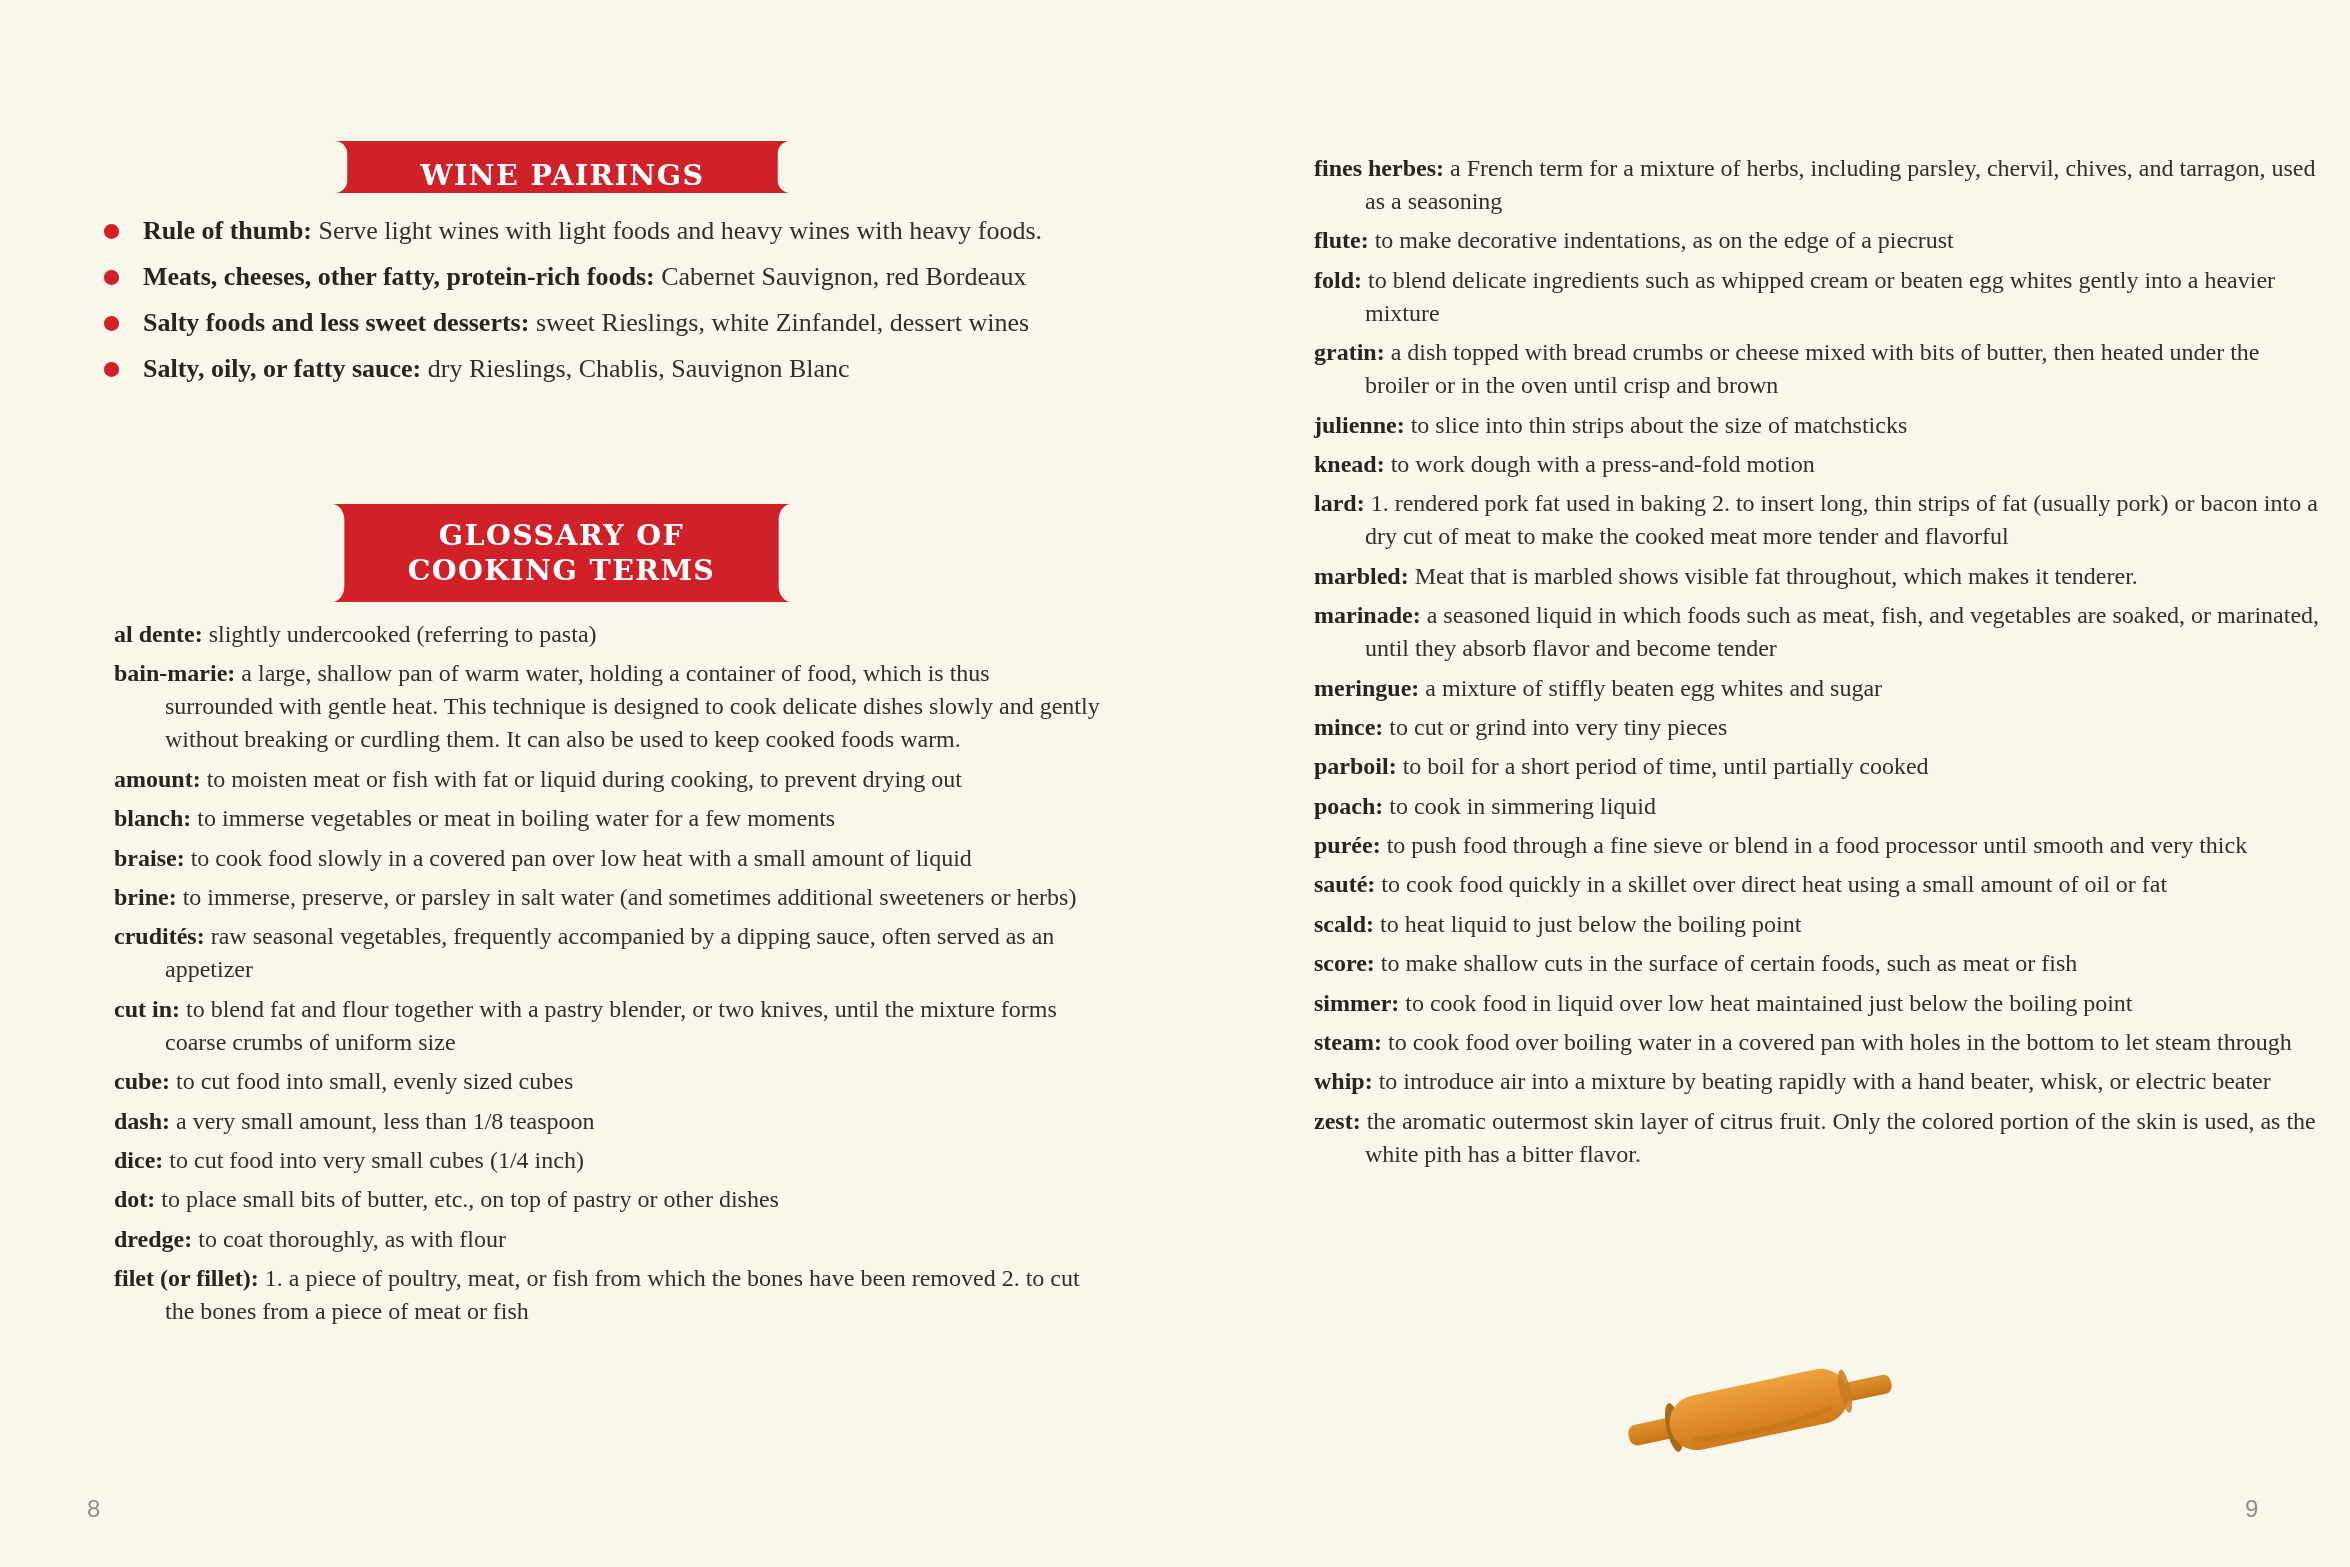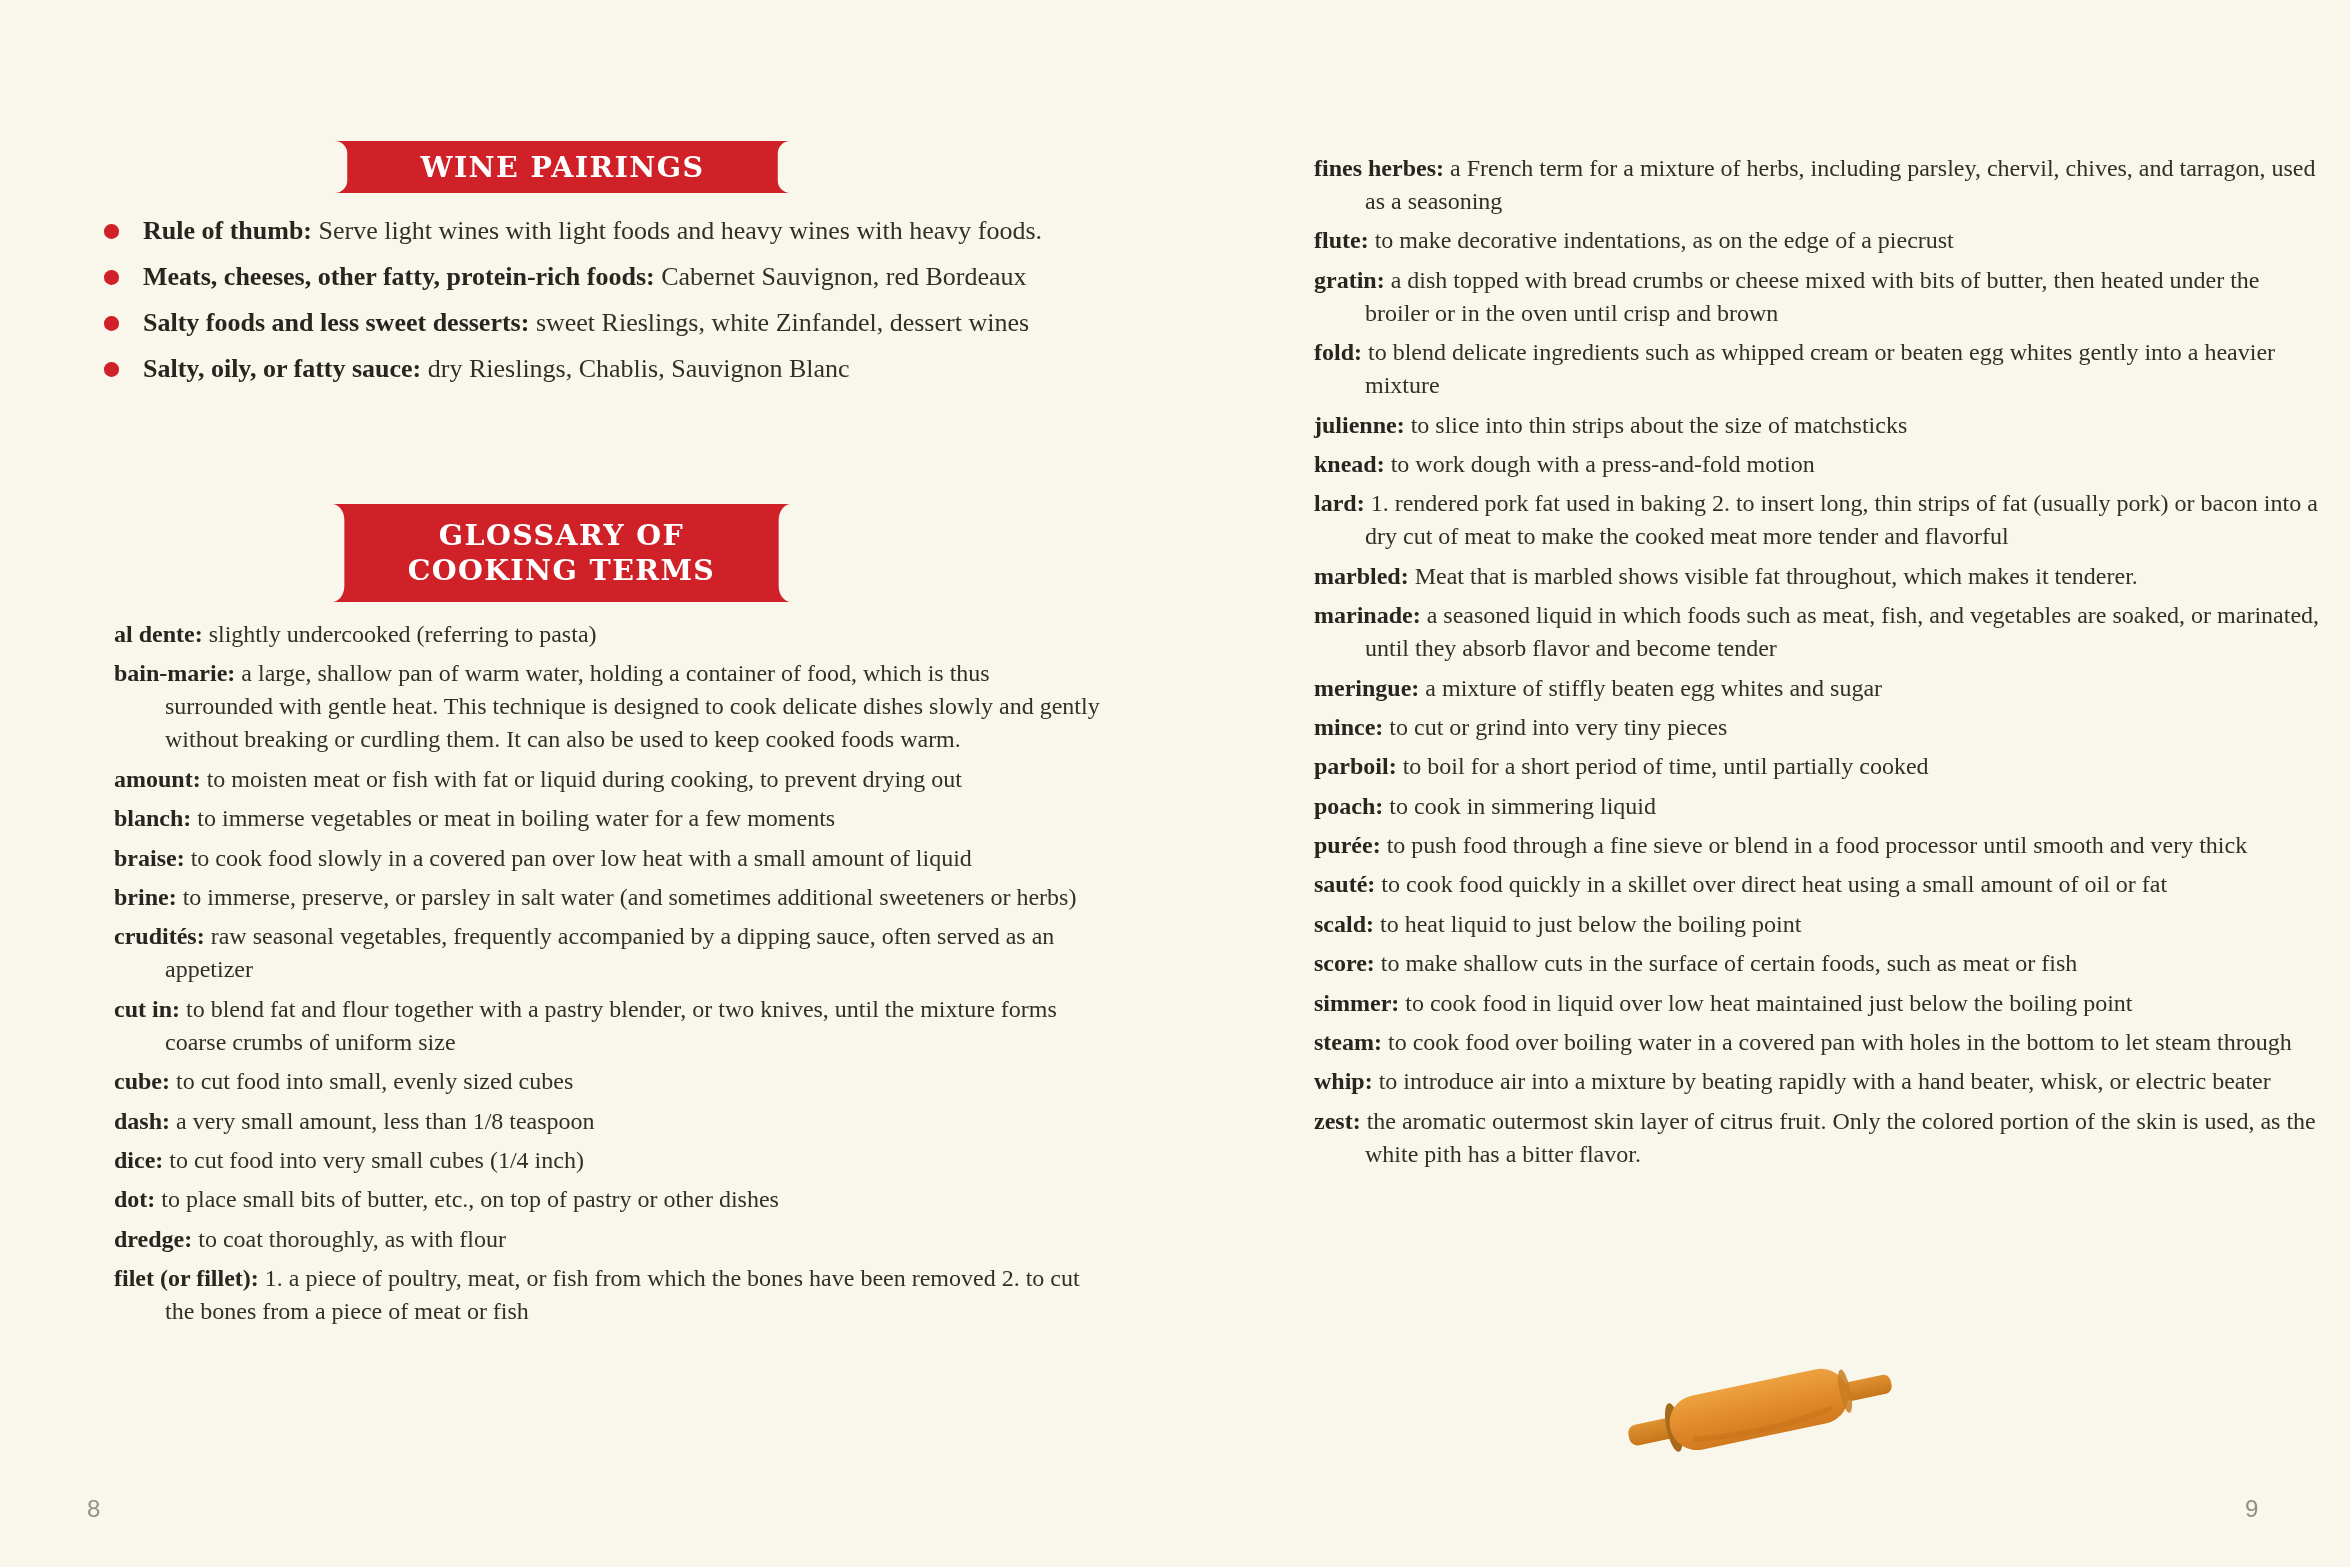--- a/index.html
+++ b/index.html
@@ -57,21 +57,21 @@
     font-family:"Liberation Sans",sans-serif;
     font-size:24px;color:#90908a;
   }
   .pagenum.pn-left{left:87px;top:1495px;}
   .pagenum.pn-right{left:2245px;top:1495px;}
   .pin-wrap{position:absolute;left:1624px;top:1330px;width:275px;height:156px;}
 </style>
 </head>
 <body>
 
-<div class="banner" style="left:335px;top:141px;width:455px;height:52px;">
+<div class="banner" style="left:335px;top:141px;width:455px;height:52px;align-items:flex-end;">
   <svg class="plaque" viewBox="0 0 520 58" preserveAspectRatio="none">
     <path d="M0,0 H520 A14,14 0 0 0 506,14 V44 A14,14 0 0 0 520,58 H0 A14,14 0 0 0 14,44 V14 A14,14 0 0 0 0,0 Z" fill="#cf2127"></path>
   </svg>
   <div class="label">WINE PAIRINGS</div>
 </div>
 
 <ul class="bullets">
 
     <li class="bullet-item"><span class="dot"></span><b>Rule of thumb:</b> <span>Serve light wines with light foods and heavy wines with heavy foods.</span></li>
 
@@ -122,23 +122,23 @@
 
     <p class="entry"><b>filet (or fillet):</b> <span>1. a piece of poultry, meat, or fish from which the bones have been removed 2. to cut the bones from a piece of meat or fish</span></p>
   </div>
 
 <div class="glossary gl-right">
 
     <p class="entry"><b>fines herbes:</b> <span>a French term for a mixture of herbs, including parsley, chervil, chives, and tarragon, used as a seasoning</span></p>
 
     <p class="entry"><b>flute:</b> <span>to make decorative indentations, as on the edge of a piecrust</span></p>
 
+    <p class="entry"><b>fold:</b> <span>to blend delicate ingredients such as whipped cream or beaten egg whites gently into a heavier mixture</span></p>
+
     <p class="entry"><b>gratin:</b> <span>a dish topped with bread crumbs or cheese mixed with bits of butter, then heated under the broiler or in the oven until crisp and brown</span></p>
-
-    <p class="entry"><b>fold:</b> <span>to blend delicate ingredients such as whipped cream or beaten egg whites gently into a heavier mixture</span></p>
 
     <p class="entry"><b>julienne:</b> <span>to slice into thin strips about the size of matchsticks</span></p>
 
     <p class="entry"><b>knead:</b> <span>to work dough with a press-and-fold motion</span></p>
 
     <p class="entry"><b>lard:</b> <span>1. rendered pork fat used in baking 2. to insert long, thin strips of fat (usually pork) or bacon into a dry cut of meat to make the cooked meat more tender and flavorful</span></p>
 
     <p class="entry"><b>marbled:</b> <span>Meat that is marbled shows visible fat throughout, which makes it tenderer.</span></p>
 
     <p class="entry"><b>marinade:</b> <span>a seasoned liquid in which foods such as meat, fish, and vegetables are soaked, or marinated, until they absorb flavor and become tender</span></p>

